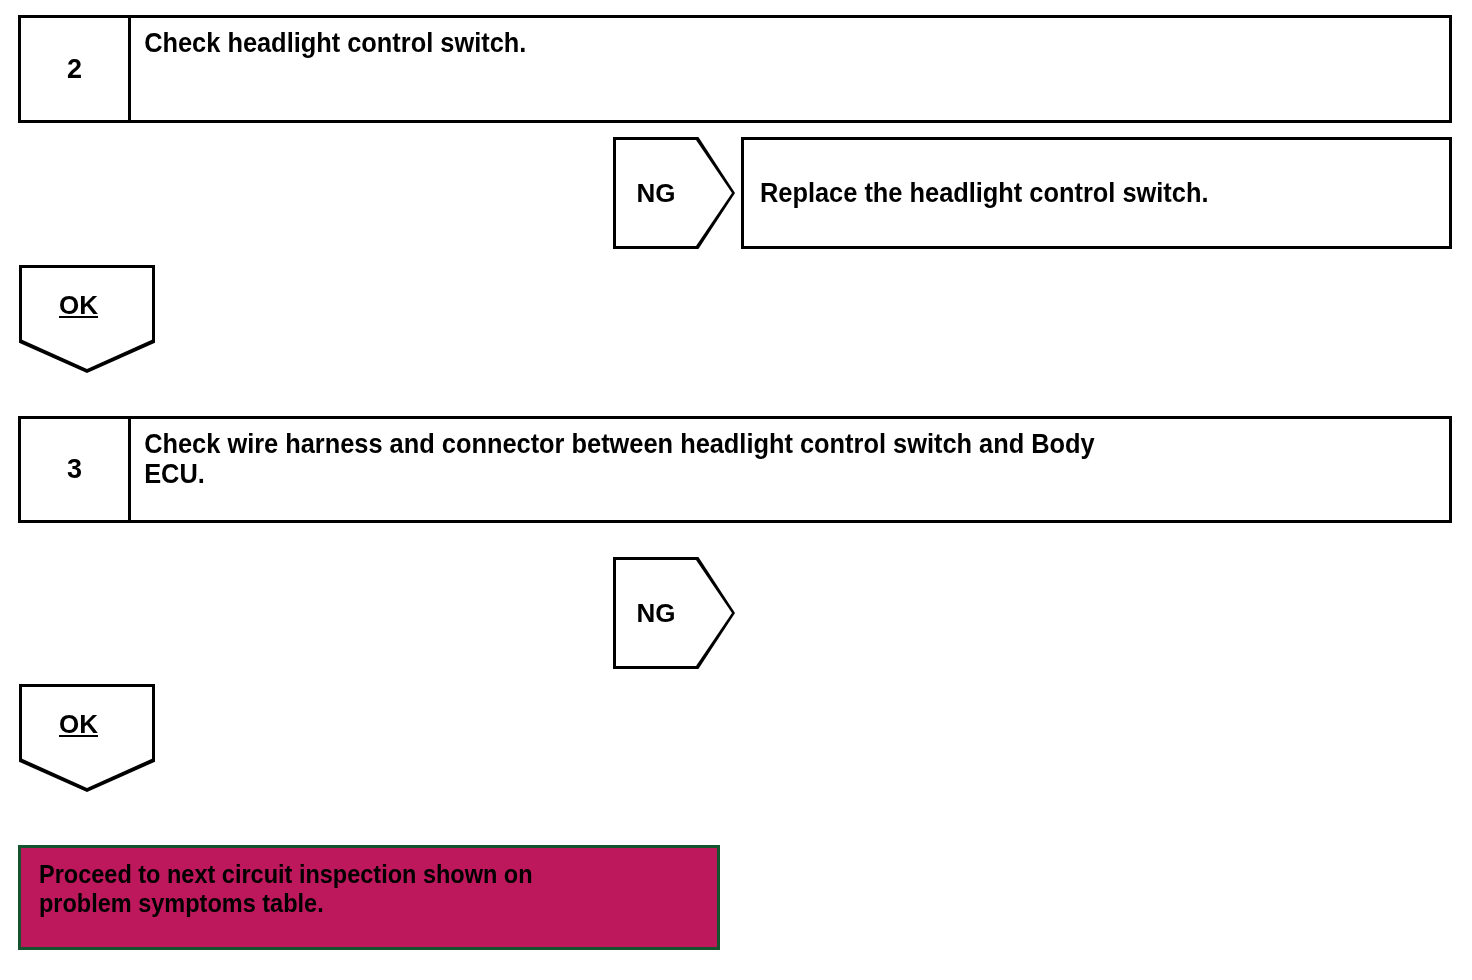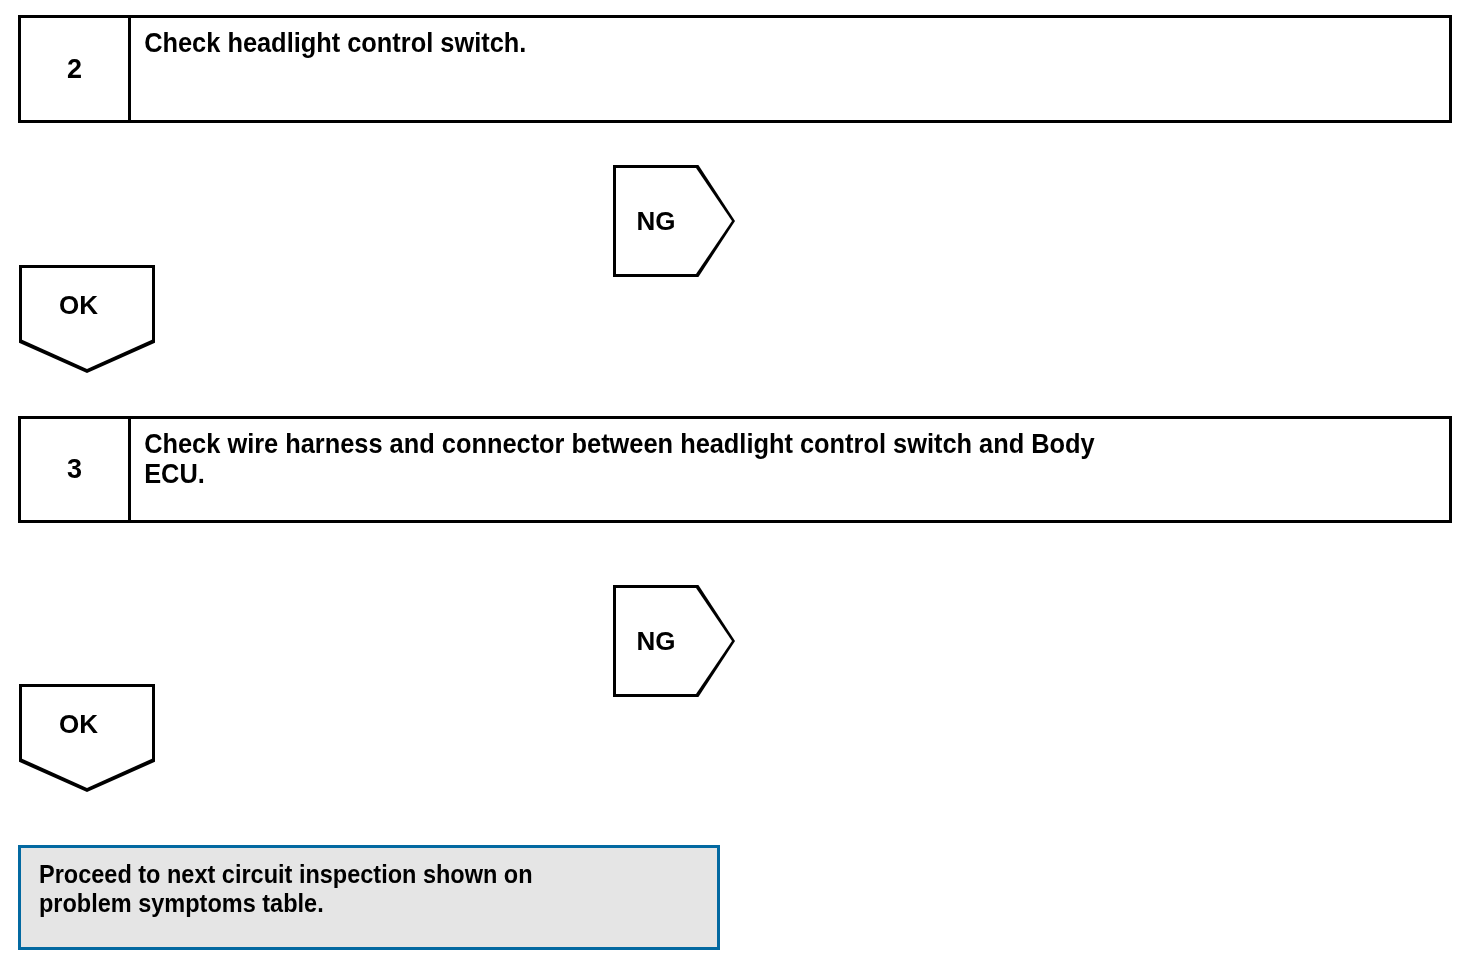--- a/index.html
+++ b/index.html
@@ -54,21 +54,20 @@
     line-height: 1.12;
     transform: scaleX(0.94);
     transform-origin: left center;
     white-space: pre-line;
   }
 
   
   .ng-row {
     position: absolute;
     height: 112px;
-    margin-top: 28px;
   }
   .ng-tag {
     position: absolute;
     left: 0;
     top: 0;
     width: 122px;
     height: 112px;
     background: #000;
     -webkit-clip-path: polygon(0 0, 70% 0, 100% 50%, 70% 100%, 0 100%);
     clip-path: polygon(0 0, 70% 0, 100% 50%, 70% 100%, 0 100%);
@@ -141,28 +140,29 @@
     left: 0;
     top: 0;
     width: 119px;
     height: 80px;
     display: flex;
     align-items: center;
     justify-content: center;
     font-weight: bold;
     font-size: 26px;
     z-index: 2;
+    text-decoration: underline;
   }
 
   
   .final-box {
     position: absolute;
     box-sizing: border-box;
-    border: 3px solid #0369a1;
-    background: #e5e5e5;
+    border: 3px solid #14532d;
+    background: #be185d;
     display: flex;
     align-items: flex-start;
     padding: 12px 0 0 18px;
     font-weight: bold;
     font-size: 25px;
     line-height: 1.14;
   }
   .final-box .txt {
     transform: scaleX(0.94);
     transform-origin: left top;
@@ -175,20 +175,23 @@
 <div class="canvas">
 
   <div class="step-box" style="left:18px; top:15px; width:1434px; height:108px;">
     <div class="step-num">2</div>
     <div class="step-text">Check headlight control switch.</div>
   </div>
 
   <div class="ng-row" style="left:613px; top:137px; width:839px;">
     <div class="ng-tag"></div>
     <div class="ng-label">NG</div>
+    <div class="ng-result" style="left:128px; width:711px;">
+      <span class="txt">Replace the headlight control switch.</span>
+    </div>
   </div>
 
   <div class="ok-tag" style="left:19px; top:265px;"></div>
   <div class="ok-label" style="left:19px; top:265px;">OK</div>
 
   <div class="step-box" style="left:18px; top:416px; width:1434px; height:107px;">
     <div class="step-num">3</div>
     <div class="step-text">Check wire harness and connector between headlight control switch and Body
 ECU.</div>
   </div>

